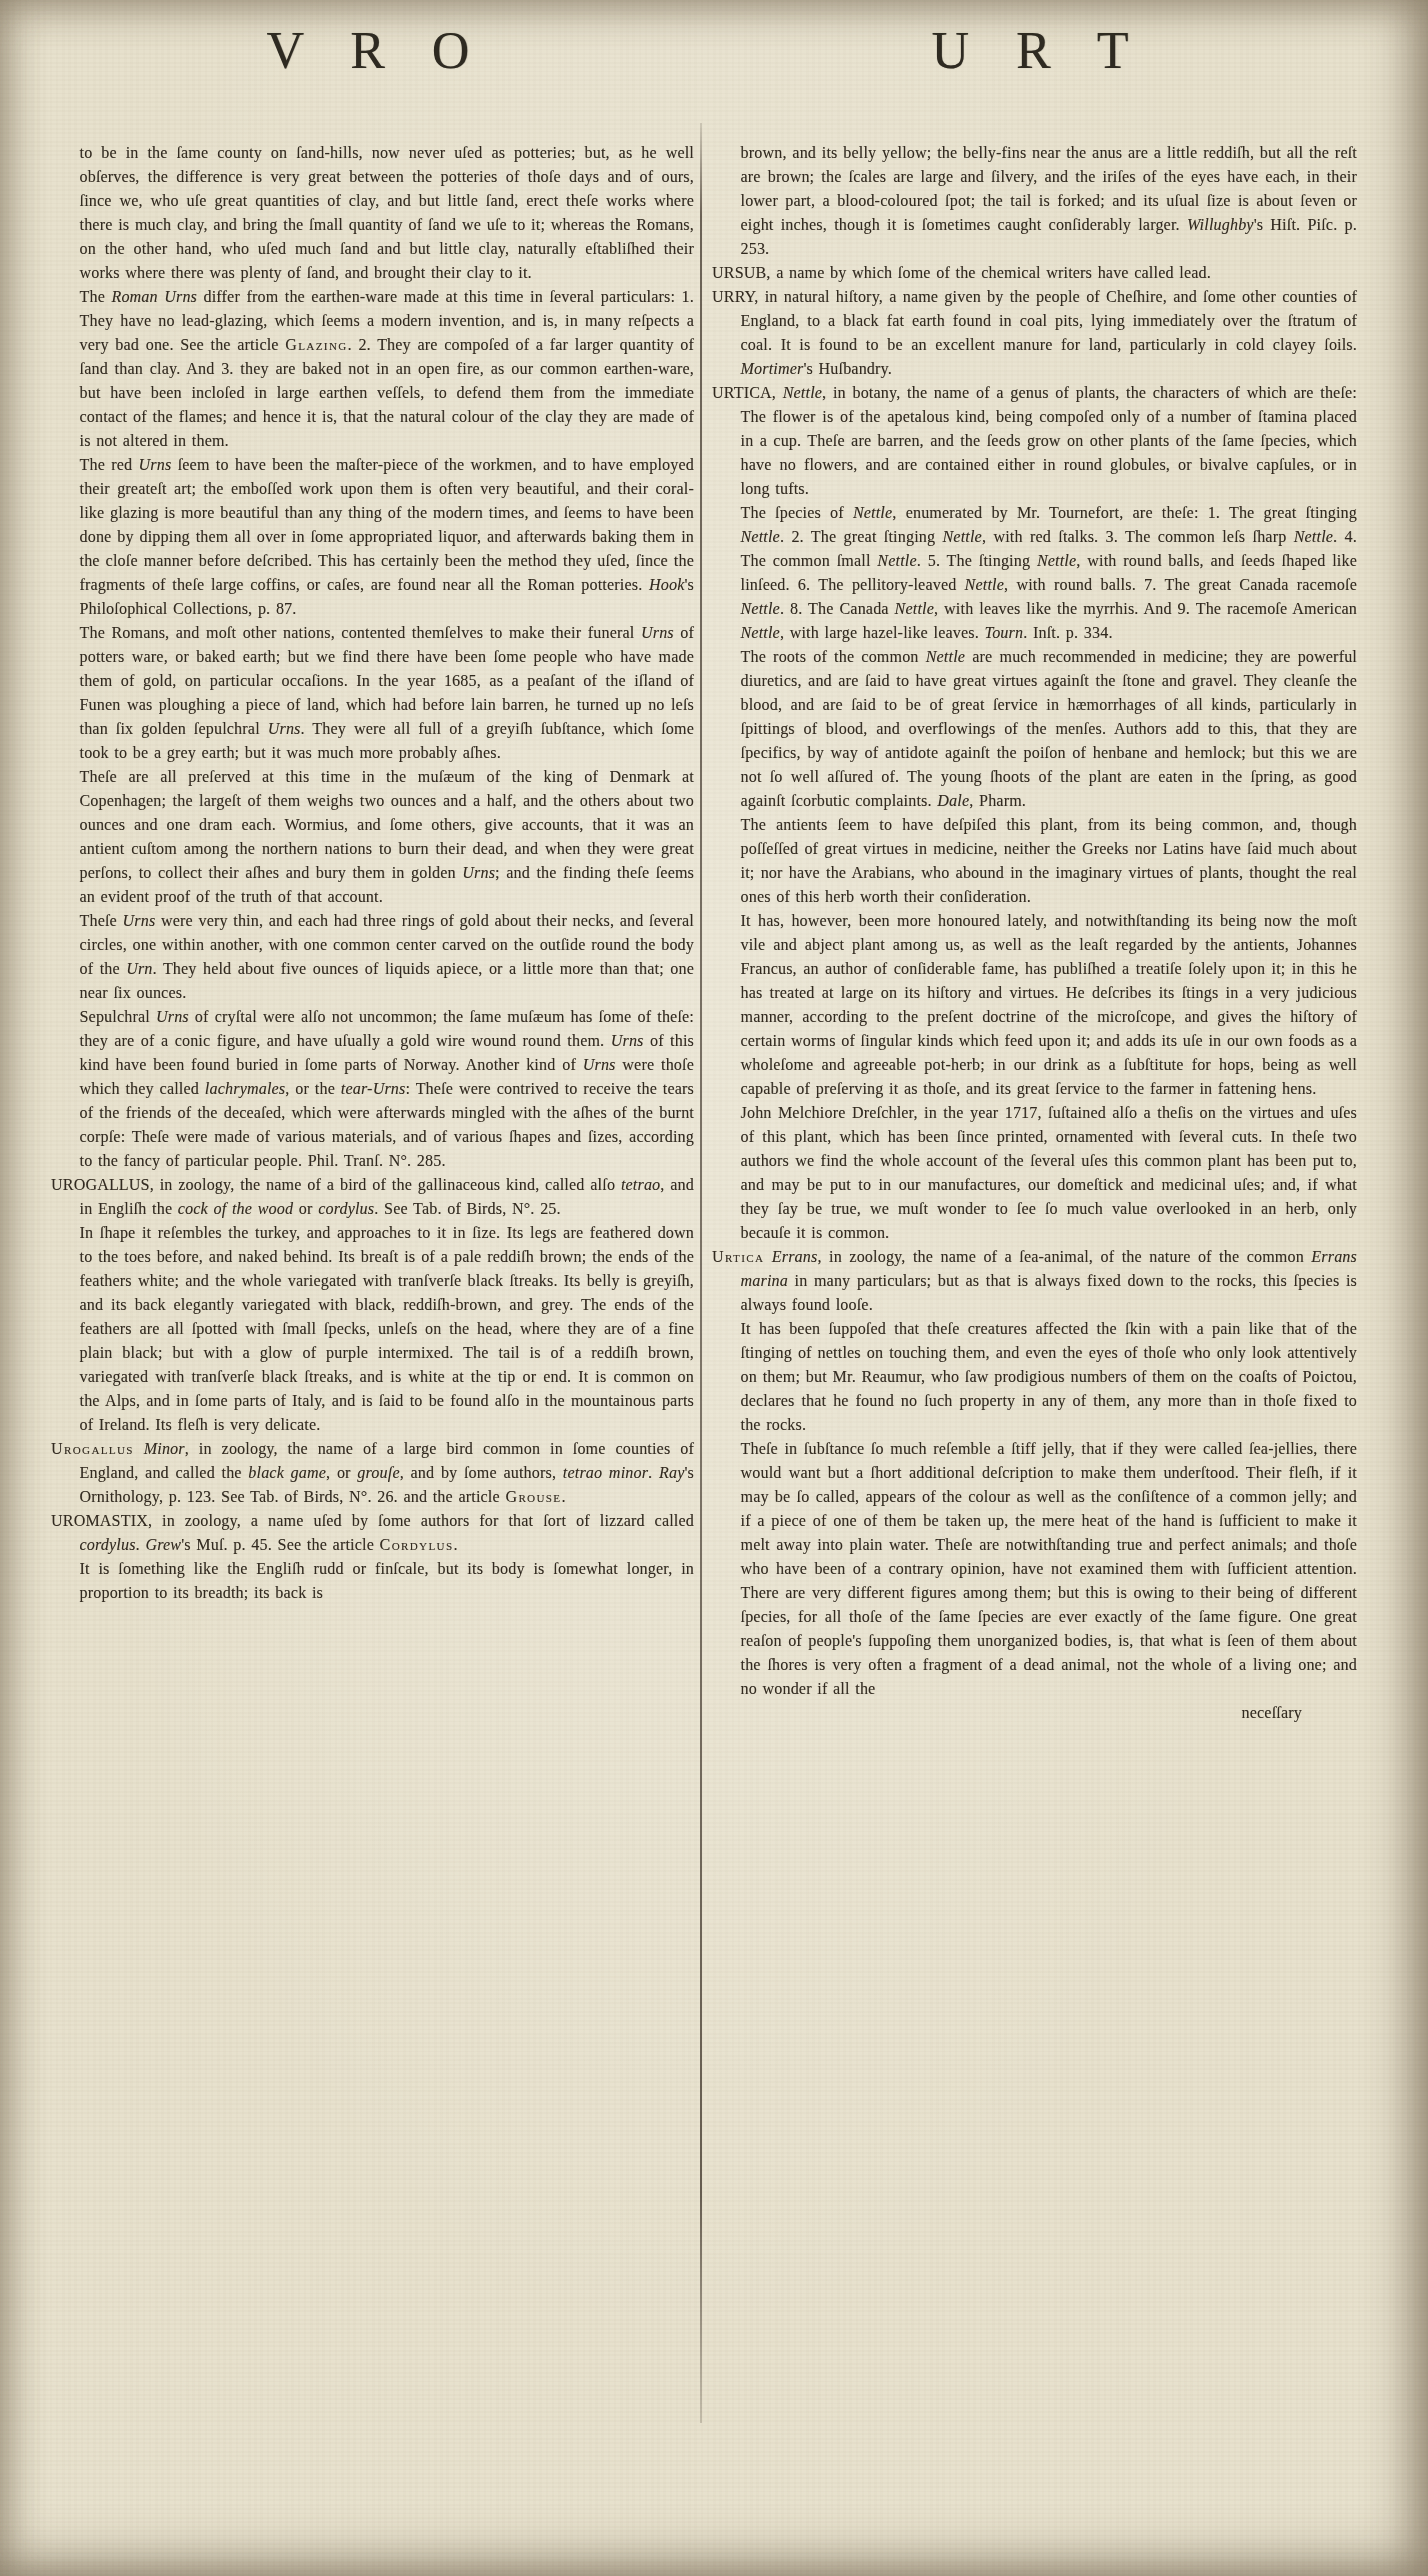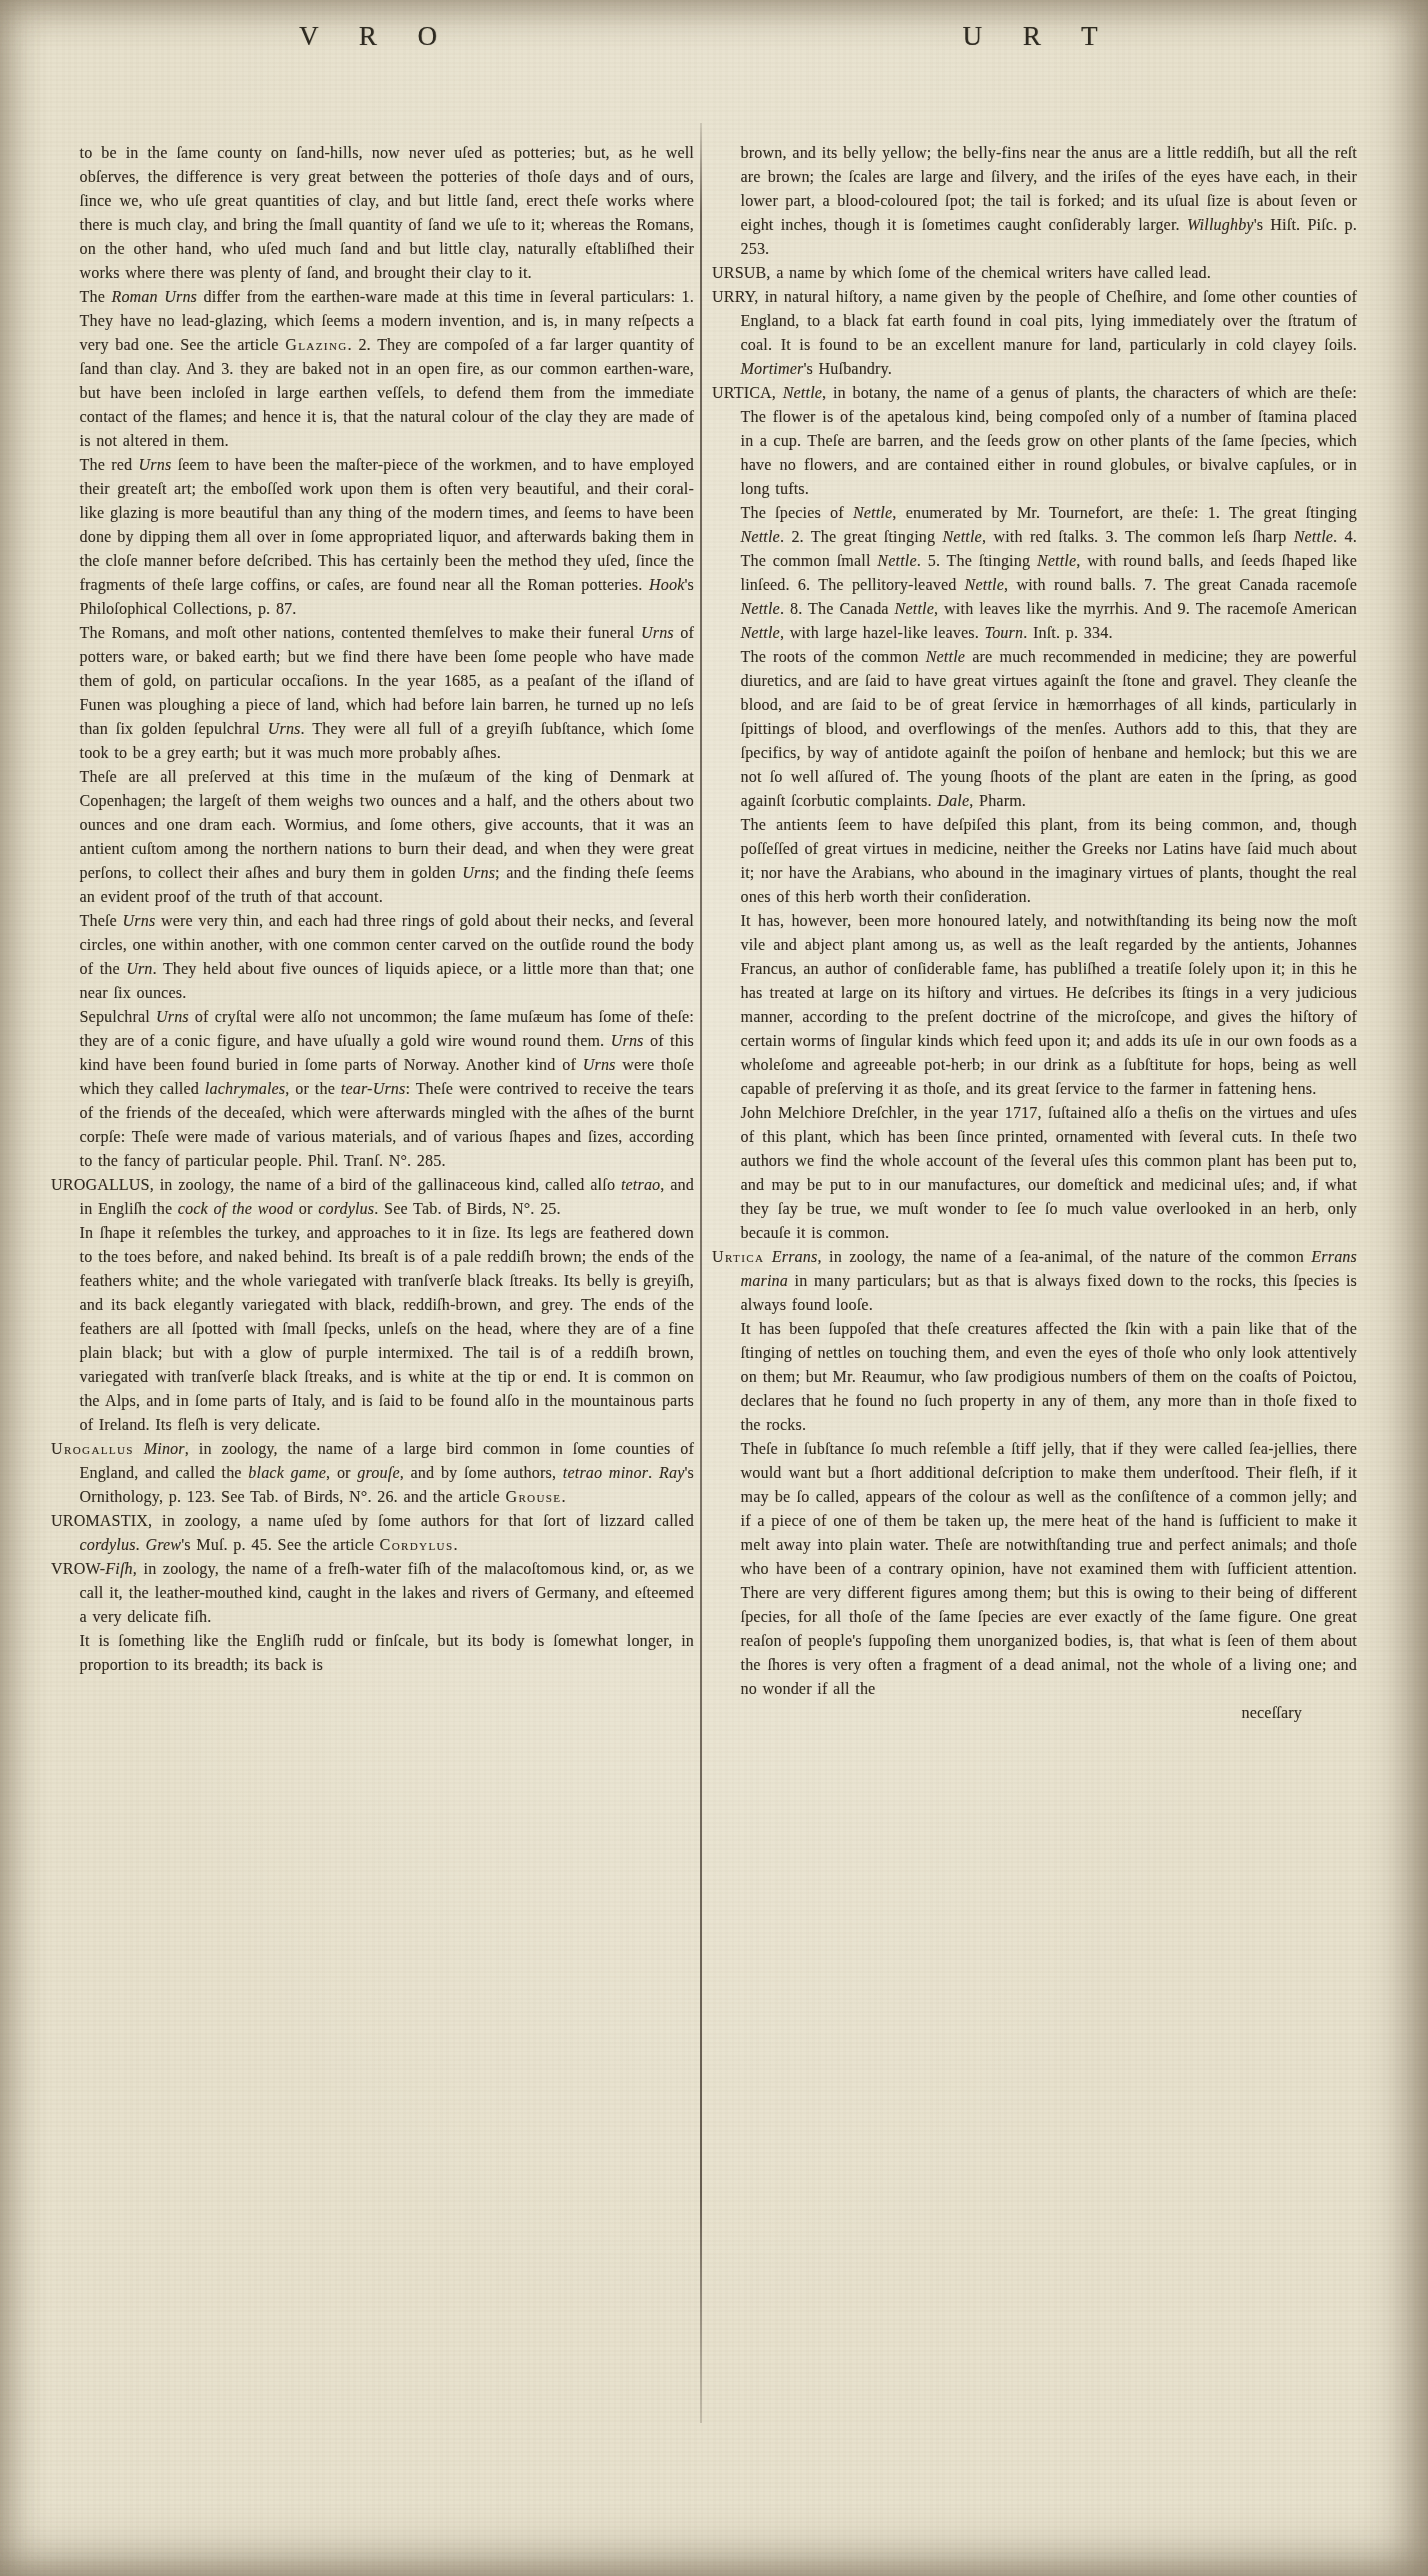--- a/index.html
+++ b/index.html
@@ -15,21 +15,21 @@
     box-shadow:
       inset -21.4px 0 43px rgba(95,80,58,.38),
       inset 12.5px 0 32px rgba(95,80,58,.22),
       inset 0 -23px 46px rgba(95,80,58,.28),
       inset 0 18px 37px rgba(112,94,66,.16);
     font-family:"Liberation Serif","DejaVu Serif",serif;
     color:#322a20;
   }
   .running-head{
     position:absolute;top:21.4px;height:55px;
-    font-size:27px;letter-spacing:9px;word-spacing:16px;
+    font-size:52px;letter-spacing:9px;word-spacing:16px;
     text-align:center;color:#2e2a21;
     text-shadow:0.4px 0.4px 0.7px rgba(46,42,33,.45);
   }
   .running-head.left{left:51px;width:643px;}
   .running-head.right{left:712px;width:645px;}
   .column-divider{
     position:absolute;left:700px;top:123px;width:1.8px;height:2300px;
     background:linear-gradient(180deg,
       rgba(58,48,38,.15) 0%, rgba(58,48,38,.72) 4%,
       rgba(58,48,38,.62) 55%, rgba(58,48,38,.75) 90%,
@@ -64,21 +64,20 @@
       <p class="para">The <i>Roman Urns</i> differ from the earthen-ware made at this time in ſeveral particulars: 1. They have no lead-glazing, which ſeems a modern invention, and is, in many reſpects a very bad one. See the article <span class="sc">Glazing</span>. 2. They are compoſed of a far larger quantity of ſand than clay. And 3. they are baked not in an open fire, as our common earthen-ware, but have been incloſed in large earthen veſſels, to defend them from the immediate contact of the flames; and hence it is, that the natural colour of the clay they are made of is not altered in them.</p>
       <p class="para">The red <i>Urns</i> ſeem to have been the maſter-piece of the workmen, and to have employed their greateſt art; the emboſſed work upon them is often very beautiful, and their coral-like glazing is more beautiful than any thing of the modern times, and ſeems to have been done by dipping them all over in ſome appropriated liquor, and afterwards baking them in the cloſe manner before deſcribed. This has certainly been the method they uſed, ſince the fragments of theſe large coffins, or caſes, are found near all the Roman potteries. <i>Hook</i>'s Philoſophical Collections, p. 87.</p>
       <p class="para">The Romans, and moſt other nations, contented themſelves to make their funeral <i>Urns</i> of potters ware, or baked earth; but we find there have been ſome people who have made them of gold, on particular occaſions. In the year 1685, as a peaſant of the iſland of Funen was ploughing a piece of land, which had before lain barren, he turned up no leſs than ſix golden ſepulchral <i>Urns</i>. They were all full of a greyiſh ſubſtance, which ſome took to be a grey earth; but it was much more probably aſhes.</p>
       <p class="para">Theſe are all preſerved at this time in the muſæum of the king of Denmark at Copenhagen; the largeſt of them weighs two ounces and a half, and the others about two ounces and one dram each. Wormius, and ſome others, give accounts, that it was an antient cuſtom among the northern nations to burn their dead, and when they were great perſons, to collect their aſhes and bury them in golden <i>Urns</i>; and the finding theſe ſeems an evident proof of the truth of that account.</p>
       <p class="para">Theſe <i>Urns</i> were very thin, and each had three rings of gold about their necks, and ſeveral circles, one within another, with one common center carved on the outſide round the body of the <i>Urn</i>. They held about five ounces of liquids apiece, or a little more than that; one near ſix ounces.</p>
       <p class="para">Sepulchral <i>Urns</i> of cryſtal were alſo not uncommon; the ſame muſæum has ſome of theſe: they are of a conic figure, and have uſually a gold wire wound round them. <i>Urns</i> of this kind have been found buried in ſome parts of Norway. Another kind of <i>Urns</i> were thoſe which they called <i>lachrymales</i>, or the <i>tear-Urns</i>: Theſe were contrived to receive the tears of the friends of the deceaſed, which were afterwards mingled with the aſhes of the burnt corpſe: Theſe were made of various materials, and of various ſhapes and ſizes, according to the fancy of particular people. Phil. Tranſ. N°. 285.</p>
       <p class="entry">UROGALLUS, in zoology, the name of a bird of the gallinaceous kind, called alſo <i>tetrao</i>, and in Engliſh the <i>cock of the wood</i> or <i>cordylus</i>. See Tab. of Birds, N°. 25.</p>
       <p class="para">In ſhape it reſembles the turkey, and approaches to it in ſize. Its legs are feathered down to the toes before, and naked behind. Its breaſt is of a pale reddiſh brown; the ends of the feathers white; and the whole variegated with tranſverſe black ſtreaks. Its belly is greyiſh, and its back elegantly variegated with black, reddiſh-brown, and grey. The ends of the feathers are all ſpotted with ſmall ſpecks, unleſs on the head, where they are of a fine plain black; but with a glow of purple intermixed. The tail is of a reddiſh brown, variegated with tranſverſe black ſtreaks, and is white at the tip or end. It is common on the Alps, and in ſome parts of Italy, and is ſaid to be found alſo in the mountainous parts of Ireland. Its fleſh is very delicate.</p>
       <p class="entry"><span class="sc">Urogallus</span> <i>Minor</i>, in zoology, the name of a large bird common in ſome counties of England, and called the <i>black game</i>, or <i>grouſe</i>, and by ſome authors, <i>tetrao minor</i>. <i>Ray</i>'s Ornithology, p. 123. See Tab. of Birds, N°. 26. and the article <span class="sc">Grouse</span>.</p>
       <p class="entry">UROMASTIX, in zoology, a name uſed by ſome authors for that ſort of lizzard called <i>cordylus</i>. <i>Grew</i>'s Muſ. p. 45. See the article <span class="sc">Cordylus</span>.</p>
-      <p class="entry">VROW-<i>Fiſh</i>, in zoology, the name of a freſh-water fiſh of the malacoſtomous kind, or, as we call it, the leather-mouthed kind, caught in the lakes and rivers of Germany, and eſteemed a very delicate fiſh.</p>
       <p class="para">It is ſomething like the Engliſh rudd or finſcale, but its body is ſomewhat longer, in proportion to its breadth; its back is</p>
     </div>
   <div class="col col-right" id="col-right">
       <p class="para">brown, and its belly yellow; the belly-fins near the anus are a little reddiſh, but all the reſt are brown; the ſcales are large and ſilvery, and the iriſes of the eyes have each, in their lower part, a blood-coloured ſpot; the tail is forked; and its uſual ſize is about ſeven or eight inches, though it is ſometimes caught conſiderably larger. <i>Willughby</i>'s Hiſt. Piſc. p. 253.</p>
       <p class="entry">URSUB, a name by which ſome of the chemical writers have called lead.</p>
       <p class="entry">URRY, in natural hiſtory, a name given by the people of Cheſhire, and ſome other counties of England, to a black fat earth found in coal pits, lying immediately over the ſtratum of coal. It is found to be an excellent manure for land, particularly in cold clayey ſoils. <i>Mortimer</i>'s Huſbandry.</p>
       <p class="entry">URTICA, <i>Nettle</i>, in botany, the name of a genus of plants, the characters of which are theſe: The flower is of the apetalous kind, being compoſed only of a number of ſtamina placed in a cup. Theſe are barren, and the ſeeds grow on other plants of the ſame ſpecies, which have no flowers, and are contained either in round globules, or bivalve capſules, or in long tufts.</p>
       <p class="para">The ſpecies of <i>Nettle</i>, enumerated by Mr. Tournefort, are theſe: 1. The great ſtinging <i>Nettle</i>. 2. The great ſtinging <i>Nettle</i>, with red ſtalks. 3. The common leſs ſharp <i>Nettle</i>. 4. The common ſmall <i>Nettle</i>. 5. The ſtinging <i>Nettle</i>, with round balls, and ſeeds ſhaped like linſeed. 6. The pellitory-leaved <i>Nettle</i>, with round balls. 7. The great Canada racemoſe <i>Nettle</i>. 8. The Canada <i>Nettle</i>, with leaves like the myrrhis. And 9. The racemoſe American <i>Nettle</i>, with large hazel-like leaves. <i>Tourn</i>. Inſt. p. 334.</p>
       <p class="para">The roots of the common <i>Nettle</i> are much recommended in medicine; they are powerful diuretics, and are ſaid to have great virtues againſt the ſtone and gravel. They cleanſe the blood, and are ſaid to be of great ſervice in hæmorrhages of all kinds, particularly in ſpittings of blood, and overflowings of the menſes. Authors add to this, that they are ſpecifics, by way of antidote againſt the poiſon of henbane and hemlock; but this we are not ſo well aſſured of. The young ſhoots of the plant are eaten in the ſpring, as good againſt ſcorbutic complaints. <i>Dale</i>, Pharm.</p>
       <p class="para">The antients ſeem to have deſpiſed this plant, from its being common, and, though poſſeſſed of great virtues in medicine, neither the Greeks nor Latins have ſaid much about it; nor have the Arabians, who abound in the imaginary virtues of plants, thought the real ones of this herb worth their conſideration.</p>

